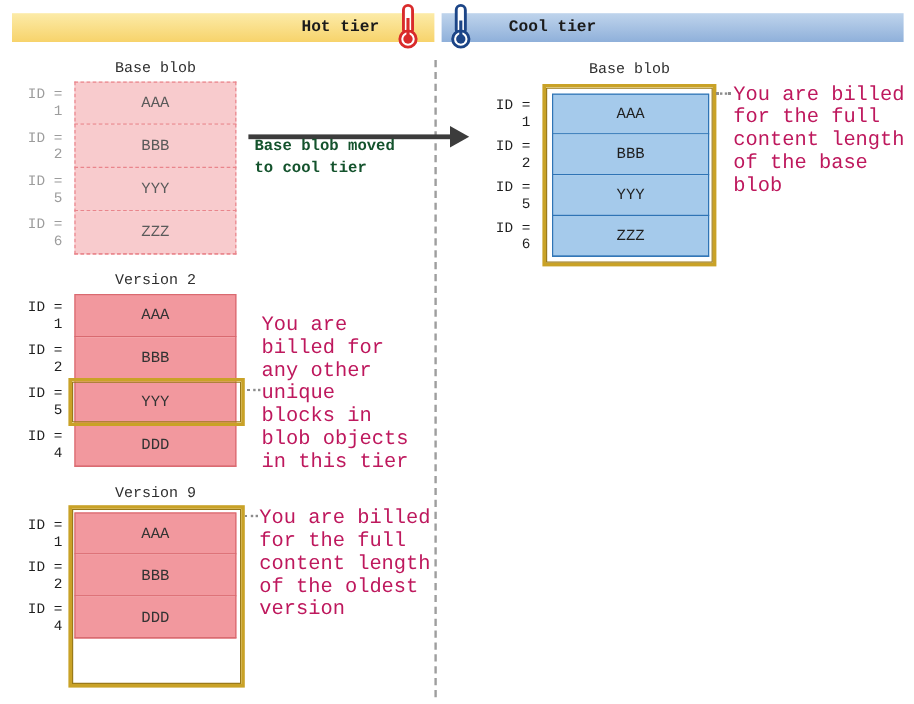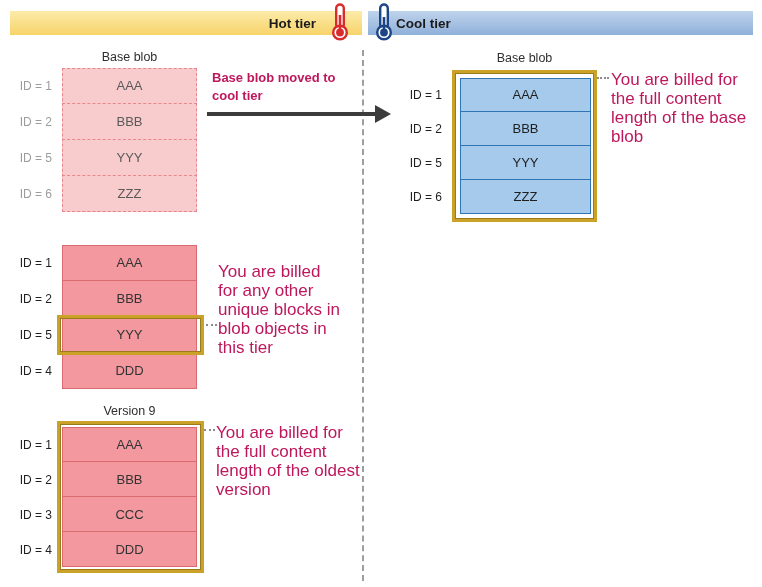--- a/index.html
+++ b/index.html
@@ -1,33 +1,33 @@
 <!DOCTYPE html>
 <html><head>
 <meta charset="utf-8">
 <style>
   * { box-sizing: border-box; margin: 0; padding: 0; }
   html, body { background: #ffffff; }
   body { font-family: "Liberation Sans", sans-serif; }
   #stage {
     position: relative; width: 762px; height: 587px;
-    background: #ffffff; overflow: hidden;
+    background: #ffffff; overflow: hidden; font-family: Liberation Mono, monospace;
   }
 
   
   .tier-bar { position: absolute; top: 11px; height: 24px; display: flex; align-items: center; }
   .tier-bar.hot {
     left: 10px; width: 352px;
     background: linear-gradient(#FCEBA8, #F7D36B);
     justify-content: flex-end; padding-right: 46px;
   }
   .tier-bar.cool {
     left: 368px; width: 385px;
     background: linear-gradient(#BFD4EC, #8FB0DA);
-    justify-content: flex-start; padding-left: 28px;
+    justify-content: flex-start; padding-left: 56px;
   }
   .tier-label { font-size: 13.5px; font-weight: 700; color: #1b1b1b; }
   .thermo { position: absolute; top: 3px; width: 20px; height: 38px; }
   .thermo.hot { left: 330px; }
   .thermo.cool { left: 374px; }
 
   
   .separator {
     position: absolute; left: 362px; top: 50px; height: 531px; width: 0;
     border-left: 2px dashed #9e9e9e;
@@ -92,21 +92,21 @@
 
   
   .gold-box { position: absolute; border: 3px solid #C9A227; box-shadow: 0 0 0 1px #9a7a1a inset; pointer-events: none; }
   .g-version1 .gold-box { left: 47px; top: 17px; width: 147px; height: 152px; }
   .g-cool-base .gold-box { left: 51px; top: 19px; width: 145px; height: 152px; }
   .g-version2 .gold-row-box { position: absolute; left: 47px; top: 88px; width: 147px; height: 40px;
     border: 3px solid #C9A227; box-shadow: 0 0 0 1px #9a7a1a inset; pointer-events: none; }
 
   
   .annotation { position: absolute; font-size: 17px; line-height: 19px; color: #be185d; }
-  .annotation.bold { font-weight: 700; font-size: 13px; color: #be185d; line-height: 18px; }
+  .annotation.bold { font-weight: 700; font-size: 13px; color: #14532d; line-height: 18px; margin-top: 44px; }
   .ann-move      { left: 212px; top: 69px;  width: 135px; }
   .ann-cool-base { left: 611px; top: 70px;  width: 146px; }
   .ann-version2  { left: 218px; top: 262px; width: 124px; }
   .ann-version1  { left: 216px; top: 423px; width: 146px; }
 
   .dotted-connector { position: absolute; height: 0; border-top: 2px dotted #8c8c8c; }
   .conn-cool-base { left: 597px; top: 77px;  width: 12px; }
   .conn-version2  { left: 206px; top: 324px; width: 11px; }
   .conn-version1  { left: 204px; top: 429px; width: 11px; }
 </style>
@@ -157,20 +157,21 @@
         </div>
         <div class="blob-row">
           <span class="row-id">ID = 6</span>
           <div class="row-cell">ZZZ</div>
         </div>
         <div class="tbl-frame"></div>
       </div>
   </div>
 
   <div class="blob-group g-version2">
+    <div class="blob-title">Version 2</div>
     <div class="rows" data-table="version2">
         <div class="blob-row">
           <span class="row-id">ID = 1</span>
           <div class="row-cell">AAA</div>
         </div>
         <div class="blob-row">
           <span class="row-id">ID = 2</span>
           <div class="row-cell">BBB</div>
         </div>
         <div class="blob-row">
@@ -191,24 +192,20 @@
     <div class="rows" data-table="version1">
         <div class="blob-row">
           <span class="row-id">ID = 1</span>
           <div class="row-cell">AAA</div>
         </div>
         <div class="blob-row">
           <span class="row-id">ID = 2</span>
           <div class="row-cell">BBB</div>
         </div>
         <div class="blob-row">
-          <span class="row-id">ID = 3</span>
-          <div class="row-cell">CCC</div>
-        </div>
-        <div class="blob-row">
           <span class="row-id">ID = 4</span>
           <div class="row-cell">DDD</div>
         </div>
         <div class="tbl-frame"></div>
       </div>
     <div class="gold-box"></div>
   </div>
 
   <div class="blob-group g-cool-base">
     <div class="blob-title">Base blob</div>

